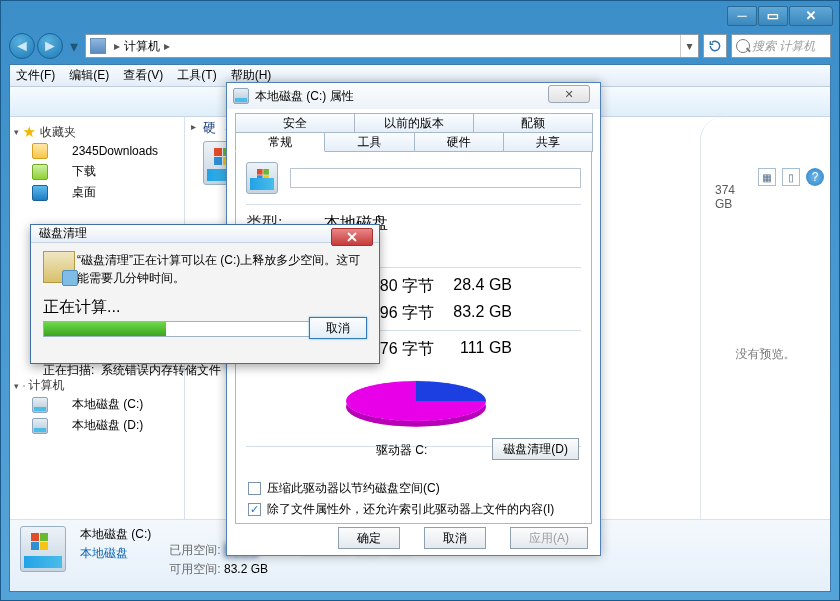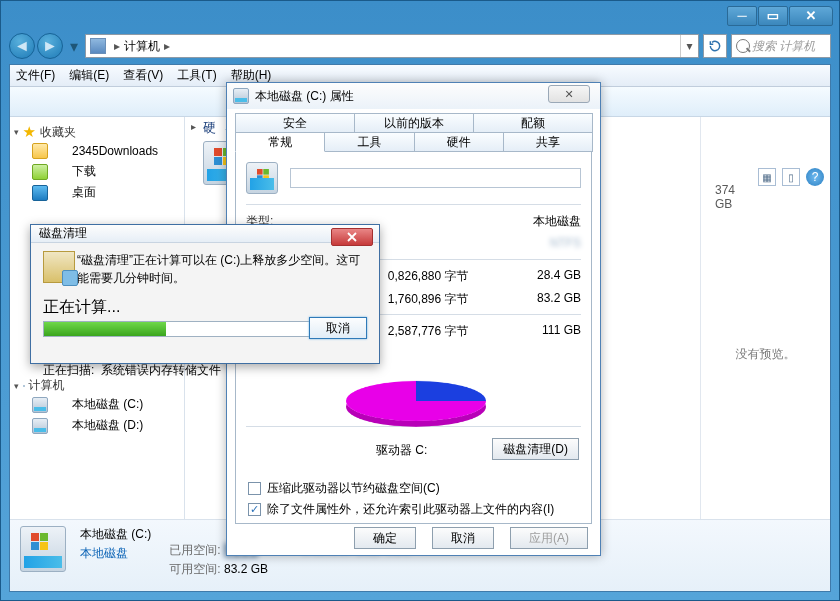--- a/index.html
+++ b/index.html
@@ -64,21 +64,21 @@
 .drive-block { position:absolute; left:18px; top:24px; display:flex; align-items:center; gap:10px; }
 .drive-icon-lg{width:44px;height:44px;background:linear-gradient(#edf2f7,#c6d4e1);border:1px solid #9cb0c3;border-radius:3px;position:relative;}
 .drive-icon-lg::after{content:"";position:absolute;left:3px;right:3px;bottom:3px;height:12px;background:linear-gradient(90deg,#22a2e6,#4abde9);}
 .drive-icon-lg .winlogo{position:absolute;left:10px;top:6px;display:grid;grid-template-columns:8px 8px;grid-template-rows:8px 8px;gap:1px;}
 .winlogo span:nth-child(1){background:#e04b2c;}
 .winlogo span:nth-child(2){background:#6ab82e;}
 .winlogo span:nth-child(3){background:#2f8fd3;}
 .winlogo span:nth-child(4){background:#f6c417;}
 .free-text{position:absolute;left:530px;top:66px;color:#5a5a5a;}
 
-.preview-pane{width:130px;border-left:1px solid #e1e7ef;display:flex;align-items:center;justify-content:center;color:#7a7a7a;font-size:12px;}
+.preview-pane{width:130px;border-left:1px solid #e1e7ef;display:flex;align-items:center;justify-content:center;color:#7a7a7a;font-size:12px;border-radius:23px;}
 
 
 .details-bar { position:absolute; left:0; right:0; bottom:0; height:72px; border-top:1px solid #d9e2ec; background:linear-gradient(#f3f8fd,#e6f0f9); display:flex; padding:6px 10px; font-size:12px; gap:14px; }
 .details-bar .big-icon{width:46px;height:46px;}
 .details-bar .col{display:flex;flex-direction:column;gap:2px;}
 .details-bar .label{color:#6a6a6a;}
 .details-bar .link{color:#0b63b6;}
 .details-bar .blur{color:transparent;text-shadow:0 0 5px #8aa4bf;}
 
 
@@ -89,32 +89,32 @@
 .prop-body { position:absolute; top:30px; left:8px; right:8px; bottom:40px; }
 .tabs-row { display:flex; }
 .tab { flex:1; height:20px; border:1px solid #a7b8c9; background:linear-gradient(#fafdff,#e5eef7); font-size:12px; display:flex;align-items:center;justify-content:center; cursor:pointer; margin-right:-1px;}
 .tab.active { background:#fff; border-bottom:1px solid #fff; position:relative; z-index:2;}
 .tabs-row2{margin-top:-1px;}
 .tab-pane { border:1px solid #a7b8c9; border-top:none; height:372px; padding:10px 10px; font-size:12px; position:relative; background:#fff; }
 .tp-row{display:flex;align-items:center;gap:12px;margin-bottom:10px;}
 .tp-icon{width:36px;height:36px;}
 .tp-input{flex:1;height:20px;border:1px solid #b7c5d4;background:#fff;}
 .tp-sep{height:1px;background:#d5dde6;margin:4px 0 8px 0;}
-.tp-line{display:flex;font-size:12px;margin-bottom:6px;justify-content:space-between;}
+.tp-line{display:flex;font-size:16px;margin-bottom:6px;}
 .tp-line .k{width:78px;color:#333;}
 .tp-line .v1{width:110px;text-align:right;margin-right:18px;}
 .tp-line .v2{width:60px;text-align:right;}
 .blurtxt{color:transparent;text-shadow:0 0 5px #9fb4c9;}
 .pie{position:absolute;left:110px;top:214px;width:140px;height:70px;border-radius:70px/35px;background:conic-gradient(#1b3fe0 0 90deg, #e800e8 90deg 360deg);transform:rotateX(55deg);box-shadow:0 10px 0 #b800b8;}
 .pie-lbl{position:absolute;left:140px;top:290px;font-size:12px;}
 .cleanup-btn{position:absolute;right:12px;top:286px;height:22px;padding:0 10px;border:1px solid #8e9fae;background:linear-gradient(#fcfcfc,#e3e9ef);font-size:12px;cursor:pointer;display:flex;align-items:center;}
 .chk-row{display:flex;align-items:center;gap:6px;font-size:12px;margin-top:4px;}
 .chk{width:13px;height:13px;border:1px solid #7b93ab;background:#fff;display:inline-flex;align-items:center;justify-content:center;font-size:11px;color:#2a71b8;}
 .chk-area{position:absolute;left:12px;right:12px;top:324px;}
-.prop-buttons{position:absolute;left:0;right:0;bottom:6px;display:flex;justify-content:flex-end;gap:16px;padding-right:12px;}
+.prop-buttons{position:absolute;left:0;right:0;bottom:6px;display:flex;justify-content:flex-end;gap:24px;padding-right:12px;}
 .btn{height:22px;padding:0 18px;border:1px solid #8e9fae;background:linear-gradient(#fcfcfc,#e3e9ef);font-size:12px;cursor:pointer;}
 .btn[disabled]{color:#9e9e9e;cursor:default;}
 
 
 .cleanup-dialog{position:absolute;left:30px;top:224px;width:350px;height:140px;background:#f4f4f4;border:1px solid #3f6fa3;box-shadow:0 3px 10px rgba(0,0,0,0.35);}
 .cd-title{height:18px;background:linear-gradient(#fdfdfd,#e6eef6);border-bottom:1px solid #c8d4e1;display:flex;align-items:center;padding-left:8px;font-size:12px;}
 .cd-close{position:absolute;right:6px;top:3px;width:42px;height:18px;border:1px solid #a53030;border-radius:2px;background:linear-gradient(#e98686,#c63a3a);display:flex;align-items:center;justify-content:center;cursor:pointer;}
 .cd-close svg{width:10px;height:10px;}
 .cd-body{padding:8px 12px;font-size:12px;display:flex;gap:2px;}
 .cd-icon{width:32px;height:32px;background:linear-gradient(#f0e6c3,#d9c06a);border:1px solid #b79a3e;position:relative;flex-shrink:0;}

